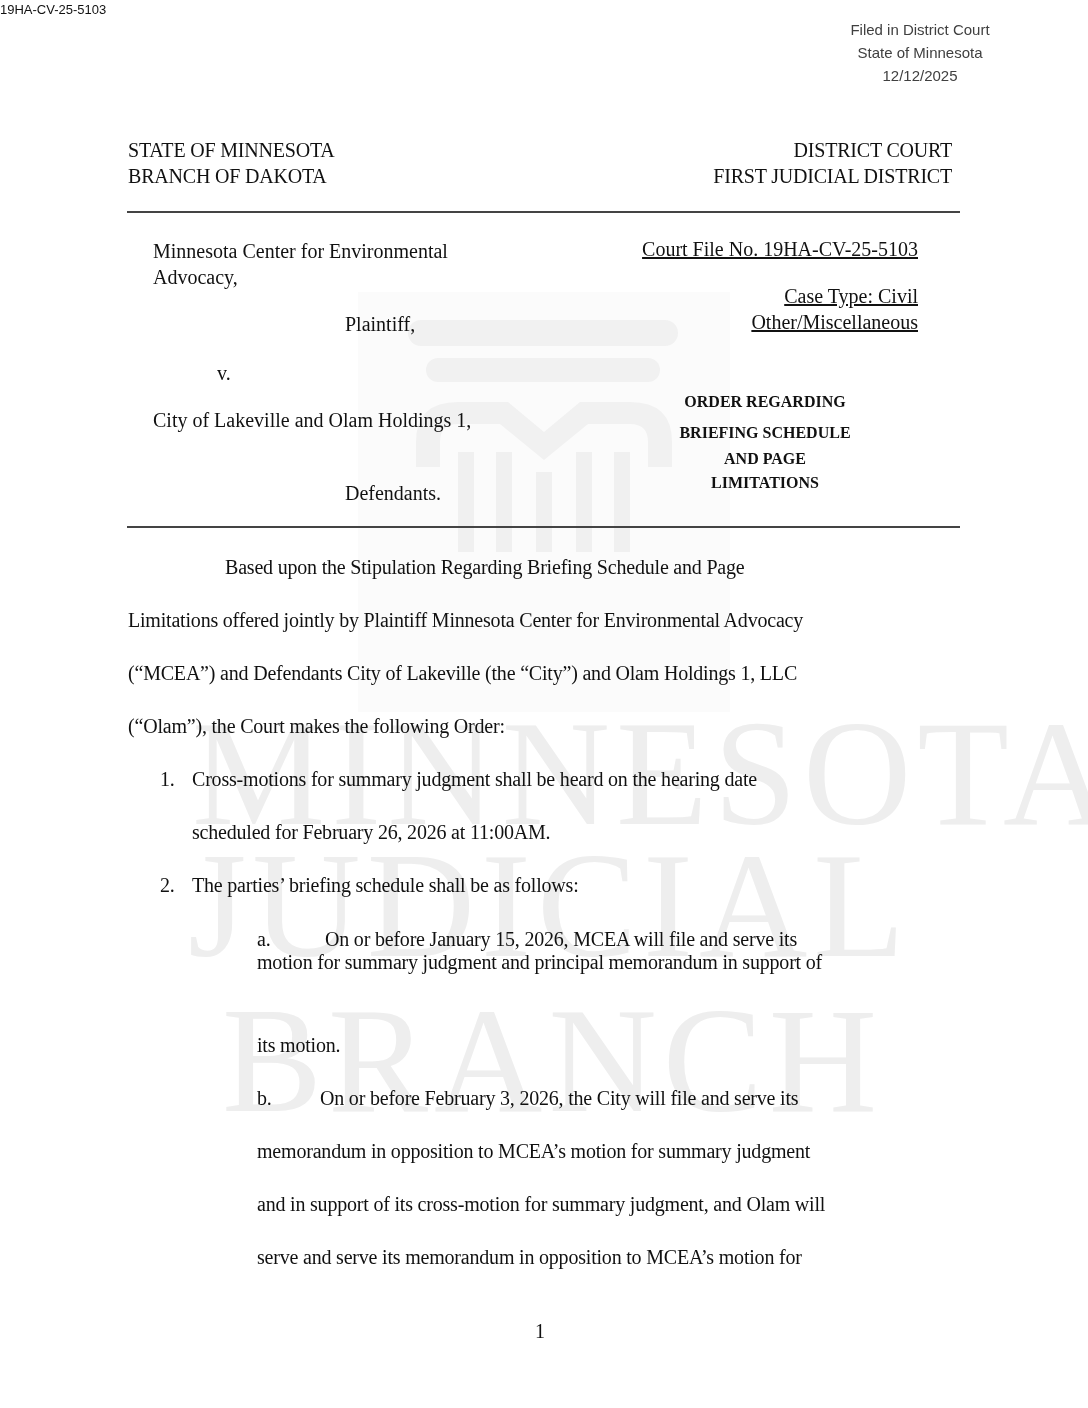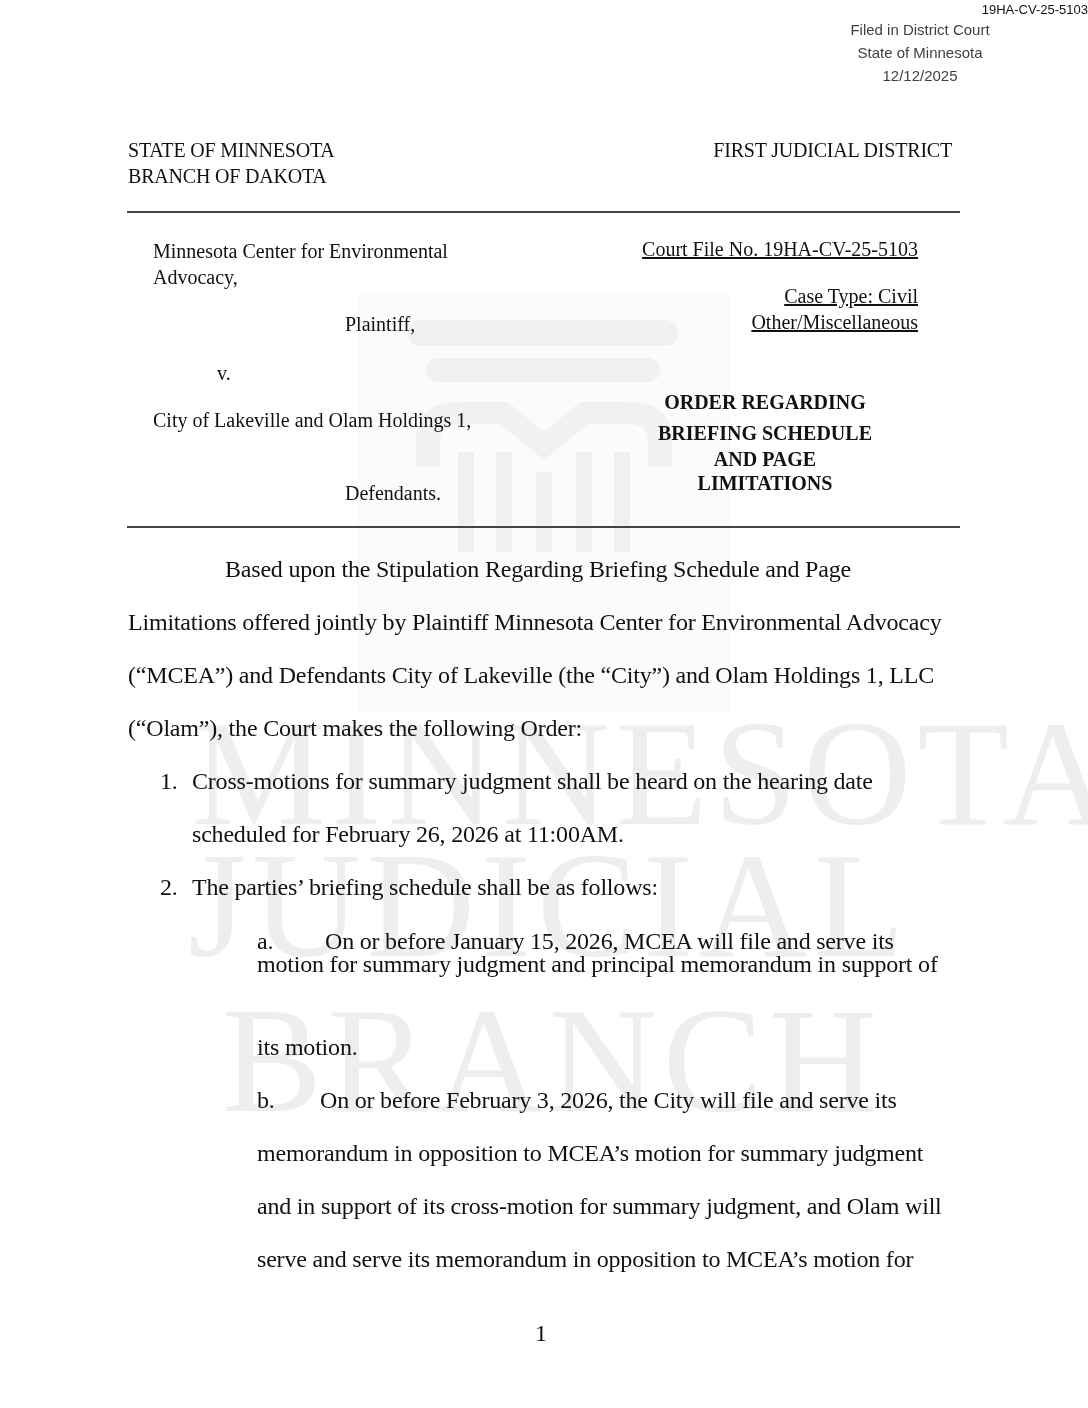--- a/index.html
+++ b/index.html
@@ -1,26 +1,26 @@
 <!DOCTYPE html>
 <html><head>
 <meta charset="utf-8">
 <style>
   html, body { margin: 0; padding: 0; background: #ffffff; }
   body { width: 1088px; height: 1408px; position: relative; overflow: hidden; font-family: "Liberation Serif", "DejaVu Serif", serif; color: #111; }
   .abs { position: absolute; }
-  .stamp-top { top: 2px; left: 0; width: 1088px; text-align: right; font-family: "Liberation Sans", "DejaVu Sans", sans-serif; font-size: 13px; color: #111; }
+  .stamp-top { top: 2px; left: 0; width: 1088px; text-align: left; font-family: "Liberation Sans", "DejaVu Sans", sans-serif; font-size: 13px; color: #111; }
   .filed { top: 18px; left: 820px; width: 200px; text-align: center; font-family: "Liberation Sans", "DejaVu Sans", sans-serif; font-size: 15px; line-height: 23px; color: #404040; }
   .caption-left { left: 128px; top: 137px; font-size: 20px; line-height: 26px; letter-spacing: -0.2px; }
   .caption-right { right: 136px; top: 137px; font-size: 20px; line-height: 26px; text-align: right; letter-spacing: -0.2px; }
   .rule { left: 127px; width: 833px; height: 2px; background: #444; }
   .party { font-size: 20px; line-height: 26px; }
   .right-block { font-size: 20px; line-height: 26px; text-align: right; text-decoration: underline; }
-  .title-block { font-weight: bold; font-size: 20px; text-align: center; width: 240px; left: 645px; }
-  .body-line { font-size: 24px; letter-spacing: -0.2px; white-space: nowrap; }
+  .title-block { font-weight: bold; font-size: 16px; text-align: center; width: 240px; left: 645px; }
+  .body-line { font-size: 20px; letter-spacing: -0.2px; white-space: nowrap; }
   .watermark { color: #eeeeee; font-family: "Liberation Serif", serif; font-size: 180px; line-height: 1; letter-spacing: 6px; z-index: 0; white-space: nowrap; }
   .wm-logo { z-index: 0; }
   .content { z-index: 1; }
 </style>
 </head>
 <body>
 
 <svg class="abs wm-logo" style="left:358px; top:292px;" width="372" height="260" viewBox="0 0 372 260">
   <rect x="0" y="0" width="372" height="260" fill="#fbfbfb"></rect>
   <rect x="50" y="28" width="270" height="26" rx="13" fill="#f1f1f1"></rect>
@@ -43,20 +43,21 @@
   <div>Filed in District Court</div>
   <div>State of Minnesota</div>
   <div>12/12/2025</div>
 </div>
 
 <div class="abs caption-left content">
   <div>STATE OF MINNESOTA</div>
   <div>BRANCH OF DAKOTA</div>
 </div>
 <div class="abs caption-right content">
+  <div>DISTRICT COURT</div>
   <div>FIRST JUDICIAL DISTRICT</div>
 </div>
 
 <div class="abs rule content" style="top:211px;"></div>
 
 <div class="abs party content" style="left:153px; top:238px;">
   <div>Minnesota Center for Environmental</div>
   <div>Advocacy,</div>
 </div>
 <div class="abs party content" style="left:345px; top:311px;">Plaintiff,</div>

